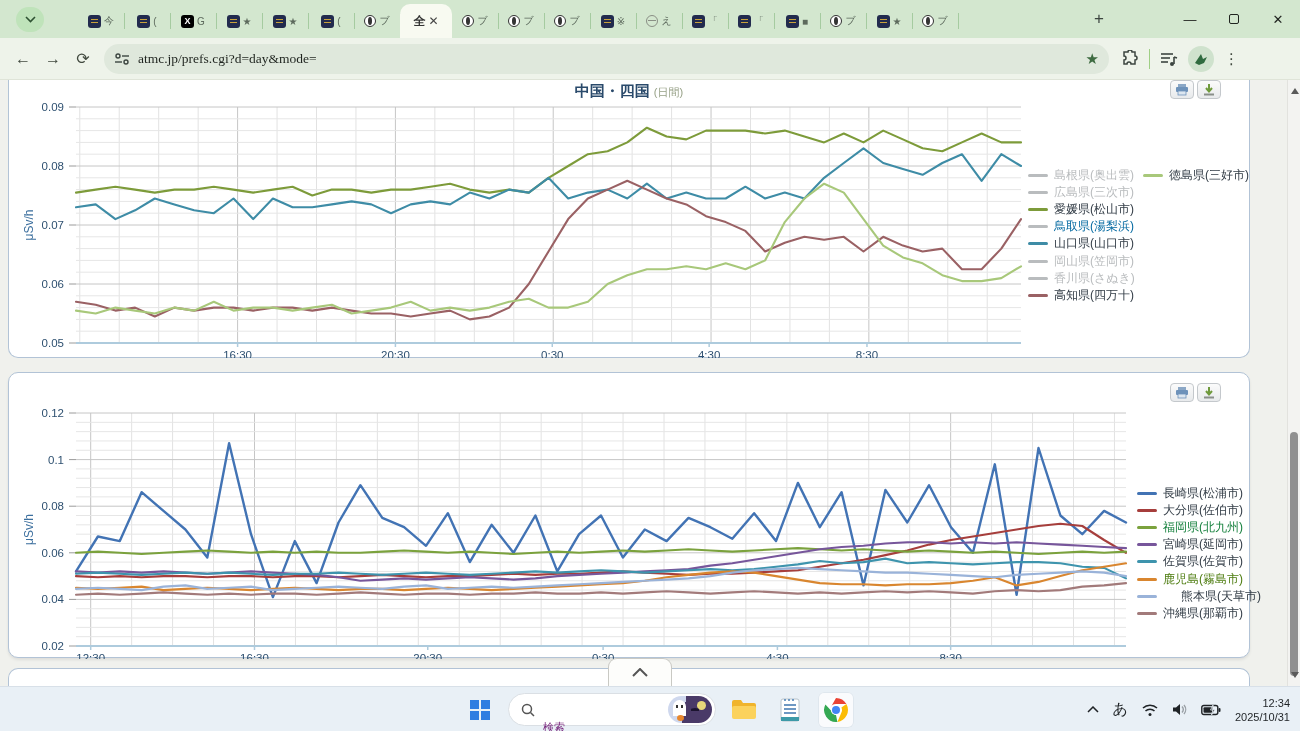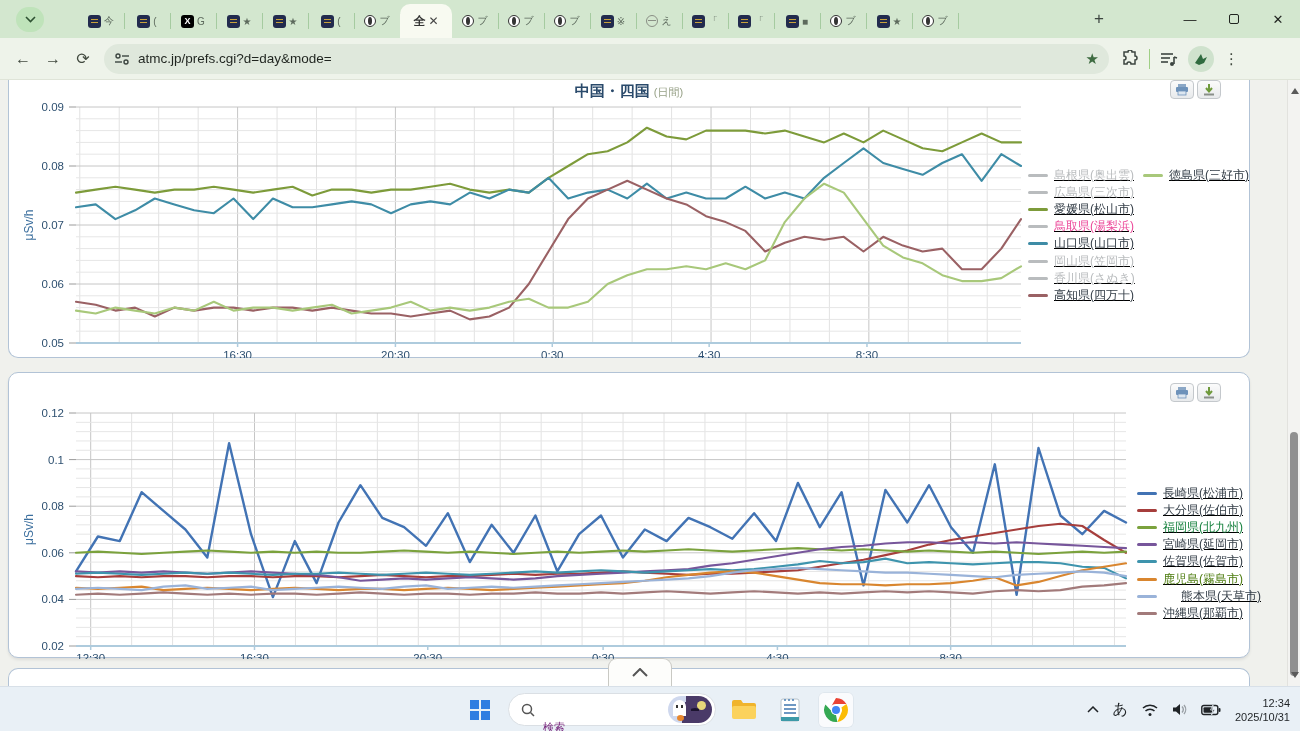--- a/index.html
+++ b/index.html
@@ -25,41 +25,41 @@
   .fav-zen{font-size:12px;color:#333;font-weight:bold;line-height:1;}
   .newtab{position:absolute;left:1086px;top:6px;width:26px;height:26px;display:flex;align-items:center;justify-content:center;font-size:17px;color:#3c4540;cursor:pointer;}
   .wincontrols{position:absolute;right:0;top:0;height:38px;display:flex;}
   .winbtn{width:44px;height:38px;display:flex;align-items:center;justify-content:center;color:#202420;font-size:13px;cursor:pointer;}
   .maxbox{width:10px;height:10px;border:1.2px solid #202420;border-radius:2px;}
 
   
   .navbar{position:absolute;left:0;top:38px;width:1300px;height:42px;background:#eef3ea;border-bottom:1px solid #dfe4d8;display:flex;align-items:center;}
   .navbtn{width:30px;height:30px;display:flex;align-items:center;justify-content:center;font-size:16px;color:#41493f;cursor:pointer;flex:none;}
   .urlbar{margin-left:6px;width:1005px;height:30px;border-radius:15px;background:#dfe8dc;display:flex;align-items:center;padding:0 10px;flex:none;cursor:text;}
-  .urltext{font-size:13.5px;color:#1f241f;margin-left:8px;flex:1;white-space:nowrap;overflow:hidden;}
+  .urltext{font-size:13.5px;color:#1f241f;margin-left:8px;flex:1;white-space:nowrap;overflow:hidden;font-family:Liberation Serif, serif;}
   .star{color:#3e6b41;font-size:15px;flex:none;cursor:pointer;}
   .navright{display:flex;align-items:center;margin-left:12px;gap:10px;}
   .navdivider{width:1px;height:20px;background:#9fcf85;}
   .avatar{width:26px;height:26px;border-radius:50%;background:#cfe2cd;display:flex;align-items:center;justify-content:center;overflow:hidden;cursor:pointer;}
   .kebab{font-size:15px;color:#41493f;letter-spacing:0;cursor:pointer;}
 
   
   .pagearea{position:absolute;left:0;top:80px;width:1300px;height:606px;background:#f0f1ed;overflow:hidden;}
   .panel{position:absolute;left:8px;width:1242px;background:#fff;border:1px solid #b2c3d6;}
   .panel1{top:-12px;height:290px;border-top:none;border-radius:0 0 10px 10px;}
   .panel2{top:292px;height:286px;border-radius:10px;box-shadow:0 2px 3px rgba(0,0,0,0.08);}
   .panel3{top:588px;height:30px;border-bottom:none;border-radius:10px 10px 0 0;}
   .chart-title{position:absolute;left:0;width:100%;text-align:center;white-space:nowrap;}
   .chart-title .t{font-size:15px;font-weight:bold;color:#2a4a6b;}
   .chart-title .s{font-size:11px;color:#96a086;margin-left:4px;}
   .chart-btns{position:absolute;right:28px;display:flex;gap:3px;}
   .cbtn{width:24px;height:19px;border:1px solid #c4c8cc;border-radius:4px;background:linear-gradient(#fbfbfb,#e8eaec);display:flex;align-items:center;justify-content:center;cursor:pointer;}
   .chart-svg{position:absolute;left:0;top:0;}
   .legend{position:absolute;}
-  .lg-item{position:absolute;display:flex;align-items:center;height:16px;cursor:pointer;white-space:nowrap;text-decoration:underline;}
+  .lg-item{position:absolute;display:flex;align-items:center;height:16px;cursor:pointer;white-space:nowrap;}
   .lg-swatch{width:20px;height:3px;border-radius:2px;margin-right:6px;flex:none;}
   .lg-label{font-size:12px;}
   .scrolltop{position:absolute;left:608px;top:578px;width:64px;height:28px;background:#fdfdfb;border:1px solid #c9c9c4;border-bottom:none;border-radius:9px 9px 0 0;display:flex;align-items:center;justify-content:center;color:#555;font-size:14px;font-weight:bold;cursor:pointer;z-index:6;}
 
   
   .vscroll{position:absolute;right:0;top:0;width:13px;height:606px;background:#f3f3f1;border-left:1px solid #e2e2de;}
   .vthumb{position:absolute;left:2px;width:8px;border-radius:4px;background:#909090;}
   .arr-up{position:absolute;left:3px;top:8px;width:0;height:0;border-left:4px solid transparent;border-right:4px solid transparent;border-bottom:6px solid #5a5a5a;}
   .arr-dn{position:absolute;left:3px;bottom:8px;width:0;height:0;border-left:4px solid transparent;border-right:4px solid transparent;border-top:6px solid #5a5a5a;}
 
@@ -335,21 +335,21 @@
           <div class="lg-item" style="left: 1019px; top: 116.2px;">
             <span class="lg-swatch" style="background:#b9bcbe"></span>
             <span class="lg-label" style="color:#b9bcbe">広島県(三次市)</span>
           </div>
           <div class="lg-item" style="left: 1019px; top: 133.4px;">
             <span class="lg-swatch" style="background:#7d9b3a"></span>
             <span class="lg-label" style="color:#323c46">愛媛県(松山市)</span>
           </div>
           <div class="lg-item" style="left: 1019px; top: 150.6px;">
             <span class="lg-swatch" style="background:#b9bcbe"></span>
-            <span class="lg-label" style="color:#ec4899">鳥取県(湯梨浜)</span>
+            <span class="lg-label" style="color:#0369a1">鳥取県(湯梨浜)</span>
           </div>
           <div class="lg-item" style="left: 1019px; top: 167.8px;">
             <span class="lg-swatch" style="background:#3e8ca6"></span>
             <span class="lg-label" style="color:#323c46">山口県(山口市)</span>
           </div>
           <div class="lg-item" style="left: 1019px; top: 185px;">
             <span class="lg-swatch" style="background:#b9bcbe"></span>
             <span class="lg-label" style="color:#b9bcbe">岡山県(笠岡市)</span>
           </div>
           <div class="lg-item" style="left: 1019px; top: 202.2px;">

